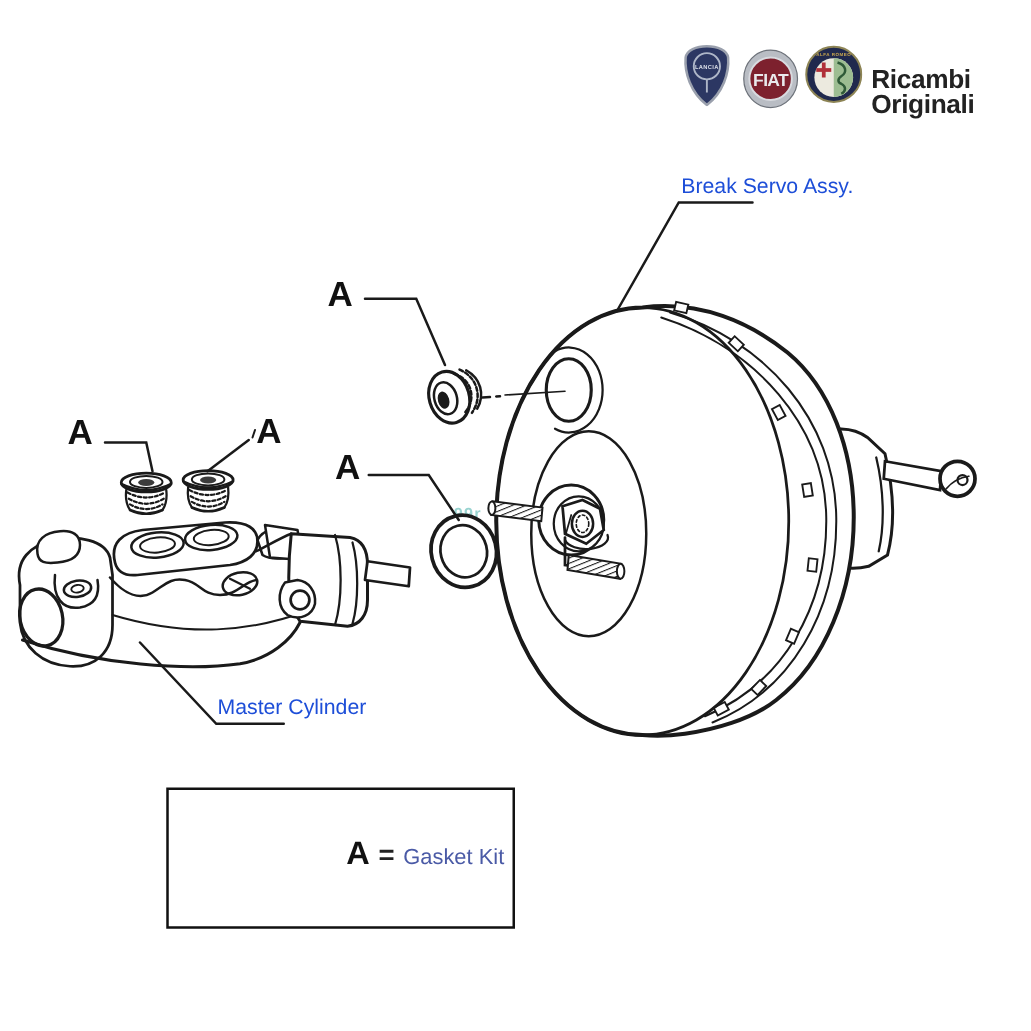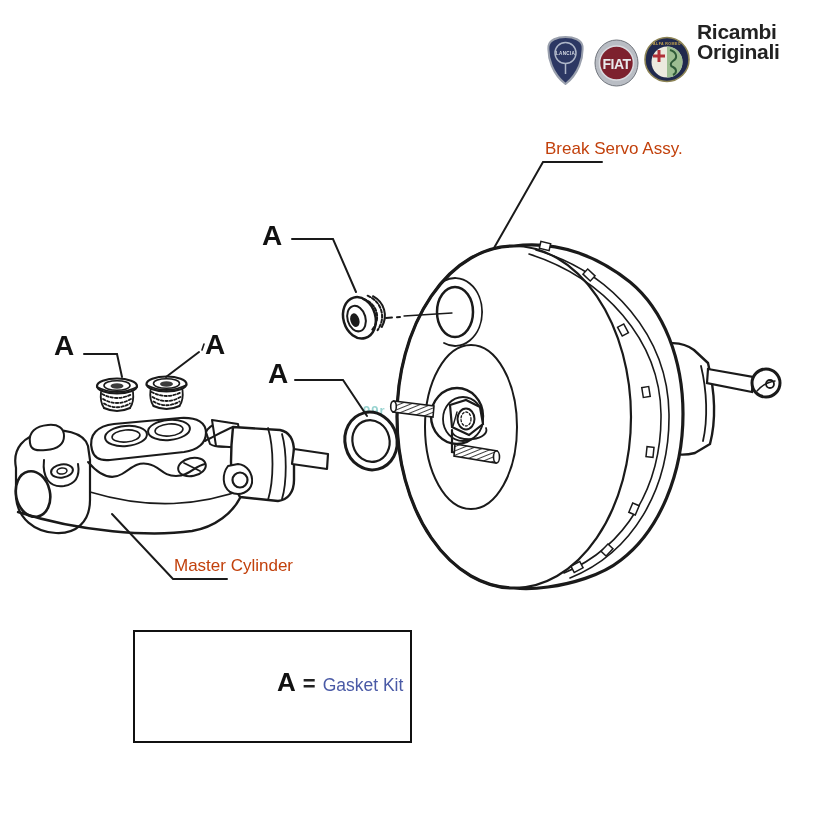--- a/index.html
+++ b/index.html
@@ -1,21 +1,21 @@
 <!DOCTYPE html>
 <html><head>
 <meta charset="utf-8">
 <style>
   html,body{margin:0;padding:0;background:#fff;}
   .canvas{position:relative;width:825px;height:825px;background:#ffffff;overflow:hidden;
           font-family:"Liberation Sans",sans-serif;color:#1a1a1a;}
   .abs{position:absolute;}
   svg{display:block;}
   
-  .blue-label{font-size:17px;color:#c2410c;white-space:nowrap;}
+  .blue-label{font-size:17px;color:#1d4ed8;white-space:nowrap;}
   .callout-a{font-size:28px;font-weight:700;color:#111;line-height:1;}
   .brand-text{font-size:21px;font-weight:700;line-height:20px;color:#222;letter-spacing:-0.3px;}
   .legend-row{display:flex;align-items:baseline;gap:7px;}
   .legend-a{font-size:26px;font-weight:700;color:#111;line-height:1;}
   .legend-eq{font-size:22px;font-weight:700;color:#222;line-height:1;}
   .legend-text{font-size:17.5px;color:#4a5aa6;}
   .gasket-box{border:2px solid #111;background:#fff;}
   .wm-text{font-family:"Liberation Sans",sans-serif;font-weight:700;}
 </style>
 </head>
@@ -228,21 +228,21 @@
       <circle cx="23" cy="23.5" r="22" fill="#20294d" stroke="#8d8455" stroke-width="1.6"></circle>
       <circle cx="23" cy="26" r="15.5" fill="#eceadf"></circle>
       <path d="M23,10.5 A15.5,15.5 0 0 1 23,41.5 Z" fill="#9dbd92"></path>
       <path d="M26,14 C33,16 34,22 29,25 C26,27 26,30 29,31 C33,33 33,37 29,39" stroke="#2f5a38" stroke-width="2" fill="none"></path>
       <rect x="13.5" y="14" width="3" height="12" fill="#b03038"></rect>
       <rect x="9" y="18.5" width="12" height="3" fill="#b03038"></rect>
       <text x="23" y="8.5" font-size="3.6" font-weight="700" fill="#caa84f" text-anchor="middle" letter-spacing="0.4" font-family="Liberation Sans, sans-serif">ALFA ROMEO</text>
     </svg>
   </div>
 
-  <div class="abs brand-text" style="left:697px;top:22px">
+  <div class="abs brand-text" style="left:697px;top:54px">
     <div>Ricambi</div>
     <div>Originali</div>
   </div>
 
   <div class="abs blue-label" style="left:545px;top:139px">Break Servo Assy.</div>
 
   <div class="abs blue-label" style="left:174px;top:556px">Master Cylinder</div>
 
   <div class="abs callout-a" style="left:262px;top:222px">A</div>
 

